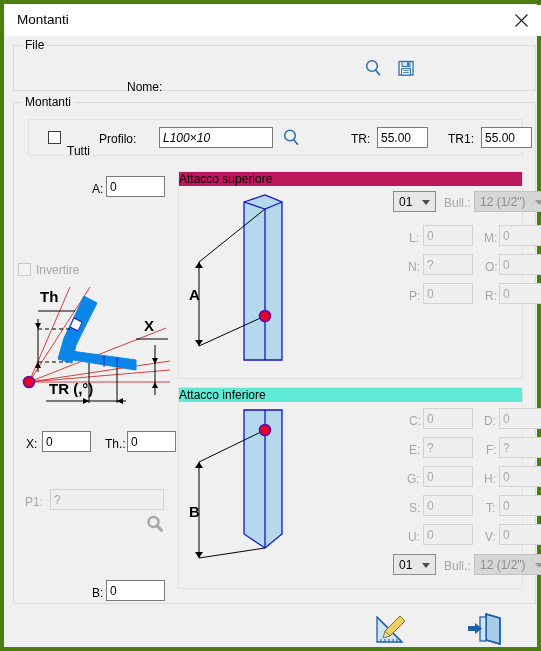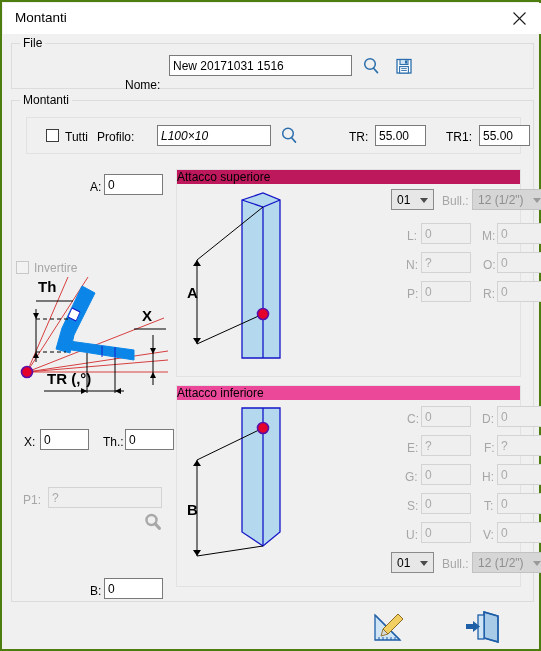--- a/index.html
+++ b/index.html
@@ -8,21 +8,21 @@
     background:#f0f0f0;
     font-family:"Liberation Sans", sans-serif;
     font-size:12px;
     color:#000;
     overflow:hidden;
     position:relative;
   }
   .window{
     position:absolute;left:0;top:0;width:541px;height:651px;
     background:#f0f0f0;
-    border:2px solid #4d7c0f;
+    border:4px solid #4d7c0f;
     box-sizing:border-box;
   }
   
   .titlebar{
     position:absolute;left:1px;top:1px;width:539px;height:31px;
     background:#ffffff;
     box-sizing:border-box;
   }
   .title-text{
     position:absolute;left:12px;top:7px;
@@ -128,21 +128,20 @@
           <line x1="12.5" y1="0.5" x2="0.5" y2="12.5" stroke="#1b1b1b" stroke-width="1.1"></line>
         </svg>
       </span>
     </button>
   </div>
 
   <div class="group" style="left:9px;top:41px;width:523px;height:46px;">
     <div class="legend">File</div>
 
     <div class="lbl" style="left:113px;top:16px;margin-top:18px;">Nome:</div>
-    <input class="inp" style="left: 157px; top: 11px; width: 183px; height: 21px;" value="New 20171031 1516">
 
     <button class="iconbtn" style="left:348px;top:11px;width:24px;height:22px;">
       <span>
         <svg width="24" height="22" viewBox="0 0 24 22">
           <circle cx="10" cy="9" r="5.3" fill="none" stroke="#2c6fad" stroke-width="1.5"></circle>
           <line x1="13.6" y1="13.2" x2="17.5" y2="17.6" stroke="#2c6fad" stroke-width="1.6" stroke-linecap="round"></line>
         </svg>
       </span>
     </button>
 
@@ -158,21 +157,21 @@
         </svg>
       </span>
     </button>
   </div>
 
   <div class="group" style="left:9px;top:98px;width:523px;height:502px;">
     <div class="legend">Montanti</div>
 
     <div class="panel" style="left:14px;top:16px;width:495px;height:37px;">
       <div class="cbox" style="left:19px;top:11px;"></div>
-      <div class="lbl" style="left:38px;top:12px;">Tutti</div>
+      <div class="lbl" style="left:38px;top:24px;">Tutti</div>
 
       <div class="lbl" style="left:70px;top:12px;">Profilo:</div>
       <input class="inp" style="left: 130px; top: 7px; width: 114px; height: 21px; font-style: italic;" value="L100×10">
       <button class="iconbtn" style="left:251px;top:7px;width:24px;height:21px;">
         <span>
           <svg width="24" height="21" viewBox="0 0 24 21">
             <circle cx="10" cy="8.5" r="5.3" fill="none" stroke="#2c6fad" stroke-width="1.5"></circle>
             <line x1="13.6" y1="12.7" x2="17.5" y2="17.1" stroke="#2c6fad" stroke-width="1.6" stroke-linecap="round"></line>
           </svg>
         </span>
@@ -184,21 +183,21 @@
       <div class="lbl" style="left:419px;top:12px;">TR1:</div>
       <input class="inp" style="left: 452px; top: 7px; width: 51px; height: 21px;" value="55.00">
     </div>
 
     <div class="lbl" style="left:78px;top:79px;">A:</div>
     <input class="inp" style="left: 92px; top: 73px; width: 59px; height: 21px;" value="0">
 
     <div class="cbox dis" style="left:4px;top:160px;"></div>
     <div class="lbl dis" style="left:22px;top:160px;">Invertire</div>
 
-    <div style="position:absolute;left:4px;top:172px;width:160px;height:125px;">
+    <div style="position:absolute;left:4px;top:180px;width:160px;height:125px;">
       <svg width="160" height="125" viewBox="0 0 160 125">
 
         <g stroke="#d42a2a" stroke-width="0.9" fill="none">
           <line x1="11" y1="99" x2="72" y2="4"></line>
           <line x1="11" y1="99" x2="52" y2="4"></line>
           <line x1="11" y1="99" x2="148" y2="45"></line>
           <line x1="11" y1="99" x2="152" y2="78"></line>
           <line x1="11" y1="99" x2="152" y2="87"></line>
           <line x1="11" y1="99" x2="152" y2="99"></line>
         </g>
@@ -311,21 +310,21 @@
       <div class="lbl dis" style="left:306px;top:88px;">O:</div>
       <input class="inp dis" style="left: 320px; top: 82px; width: 50px; height: 21px;" readonly="" value="0">
 
       <div class="lbl dis" style="left:230px;top:117px;">P:</div>
       <input class="inp dis" style="left: 244px; top: 111px; width: 50px; height: 21px;" readonly="" value="0">
       <div class="lbl dis" style="left:306px;top:117px;">R:</div>
       <input class="inp dis" style="left: 320px; top: 111px; width: 50px; height: 21px;" readonly="" value="0">
     </div>
 
     <div class="panel" style="left:164px;top:284px;width:345px;height:202px;">
-      <div class="legend" style="background:#ec4899;">Attacco inferiore</div>
+      <div class="legend" style="background:#5eead4;">Attacco inferiore</div>
 
       <div style="position:absolute;left:8px;top:12px;width:190px;height:182px;">
         <svg width="190" height="182" viewBox="0 0 190 182">
           <polygon points="57,10 95,10 95,134 78,148 57,134" fill="#b4d9ef" stroke="#1515c8" stroke-width="1.3"></polygon>
           <line x1="78" y1="10" x2="78" y2="148" stroke="#1515c8" stroke-width="1.3"></line>
           <g stroke="#000" stroke-width="1" fill="none">
             <line x1="12" y1="62" x2="78" y2="30"></line>
             <line x1="12" y1="158" x2="78" y2="148"></line>
             <line x1="12" y1="62" x2="12" y2="158"></line>
           </g>

